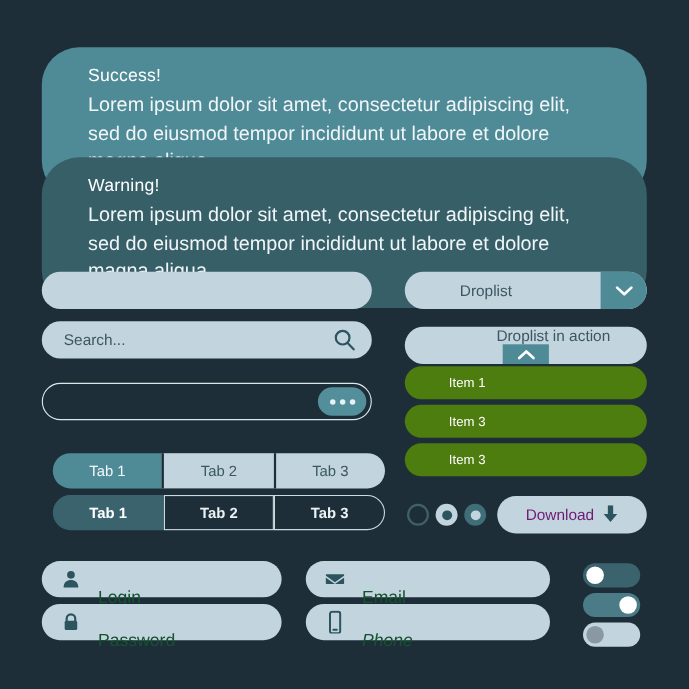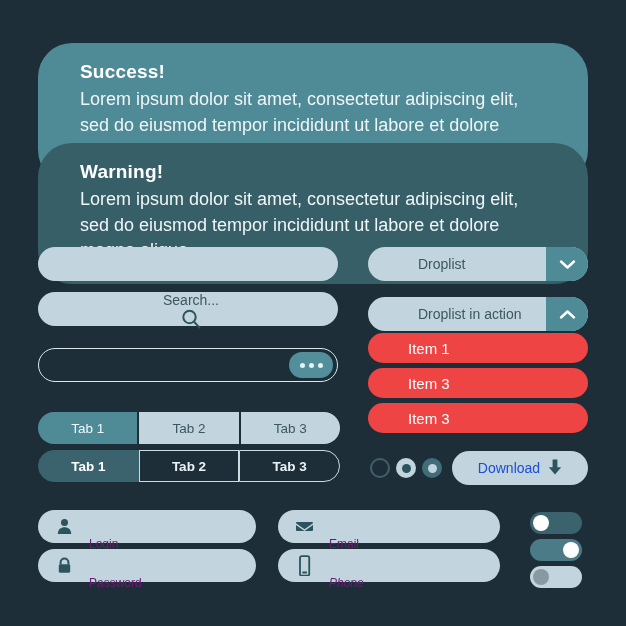--- a/index.html
+++ b/index.html
@@ -21,22 +21,22 @@
     left: 38px;
     width: 550px;
     border-radius: 34px;
     padding: 18px 42px 20px 42px;
     color: #ffffff;
   }
   .alert-success { top: 43px; background: #4f8b97; }
   .alert-warning { top: 143px; background: #375f68; }
 
   .alert-title {
-    font-size: 19px;
-    font-weight: bold;
+    font-size: 16px;
+    font-weight: normal;
     letter-spacing: 0.2px;
     margin-bottom: 4px;
     color: #ffffff;
   }
   .alert-body {
     font-size: 18px;
     line-height: 1.42;
     color: #f0f5f7;
     max-width: 490px;
   }
@@ -53,21 +53,20 @@
   }
 
   
   #plain-input { left: 38px; top: 247px; width: 300px; }
 
   
   #search-field {
     left: 38px; top: 292px; width: 300px;
     display: flex; align-items: center;
     padding: 0 14px 0 20px;
-    flex-direction: column;
   }
   .search-text {
     flex: 1;
     font-size: 14px;
     color: #3c5762;
   }
   .search-icon { width: 22px; height: 22px; flex: none; }
 
   
   #dots-field {
@@ -104,38 +103,38 @@
     font-size: 14px;
     color: #3c5762;
     margin-left: 28px;
   }
   .droplist .dl-arrow {
     width: 42px; height: 100%;
     background: #4f8b97;
     display: flex; align-items: center; justify-content: center;
   }
   #droplist-closed { top: 247px; }
-  #droplist-open   { top: 297px; }
+  #droplist-open   { top: 297px; flex-direction: column; }
 
   .dl-item {
     position: absolute;
     left: 368px; width: 220px; height: 30px;
     border-radius: 999px;
-    background: #ef4444;
+    background: #4d7c0f;
     display: flex; align-items: center;
     padding-left: 40px;
-    font-size: 15px;
+    font-size: 12px;
     color: #ffffff;
   }
   #dl-item-0 { top: 333px; }
   #dl-item-1 { top: 368px; }
   #dl-item-2 { top: 403px; }
 
   
-  .tabrow { position: absolute; left: 38px; width: 302px; height: 32px; display: flex; }
+  .tabrow { position: absolute; left: 48px; width: 302px; height: 32px; display: flex; }
   #tabrow-light { top: 412px; }
   #tabrow-dark  { top: 450px; }
 
   .tab {
     flex: 1;
     display: flex; align-items: center; justify-content: center;
     font-size: 13.5px;
   }
 
   
@@ -182,37 +181,37 @@
     display: flex; align-items: center; justify-content: center;
   }
   #radio-2 .dot { width: 9px; height: 9px; border-radius: 50%; background: #c2d4dd; }
 
   
   #download-btn {
     position: absolute; left: 452px; top: 451px;
     width: 136px; height: 34px;
     border-radius: 999px; background: #c2d4dd;
     display: flex; align-items: center; justify-content: center; gap: 8px;
-    font-size: 14px; color: #1d4ed8;
+    font-size: 14px; color: #701a75;
   }
   #download-btn svg { width: 14px; height: 16px; }
 
   
   .icon-field {
     position: absolute;
     height: 33px; border-radius: 999px;
     background: #c2d4dd;
     display: flex; align-items: center;
     padding-left: 18px; gap: 16px;
   }
   .icon-field .if-icon {
     width: 17px; height: 17px; flex: none;
     display: flex; align-items: center; justify-content: center;
   }
-  .icon-field .if-label { font-size: 12px; color: #701a75; margin-top: 34px; }
+  .icon-field .if-label { font-size: 16px; color: #14532d; margin-top: 34px; }
 
   #field-login    { left: 38px;  top: 510px; width: 218px; }
   #field-password { left: 38px;  top: 549px; width: 218px; text-align: right; }
   #field-email    { left: 278px; top: 510px; width: 222px; align-items: center; }
   #field-phone    { left: 278px; top: 549px; width: 222px; font-style: italic; }
 
   
   .toggle {
     position: absolute; left: 530px;
     width: 52px; height: 22px;

